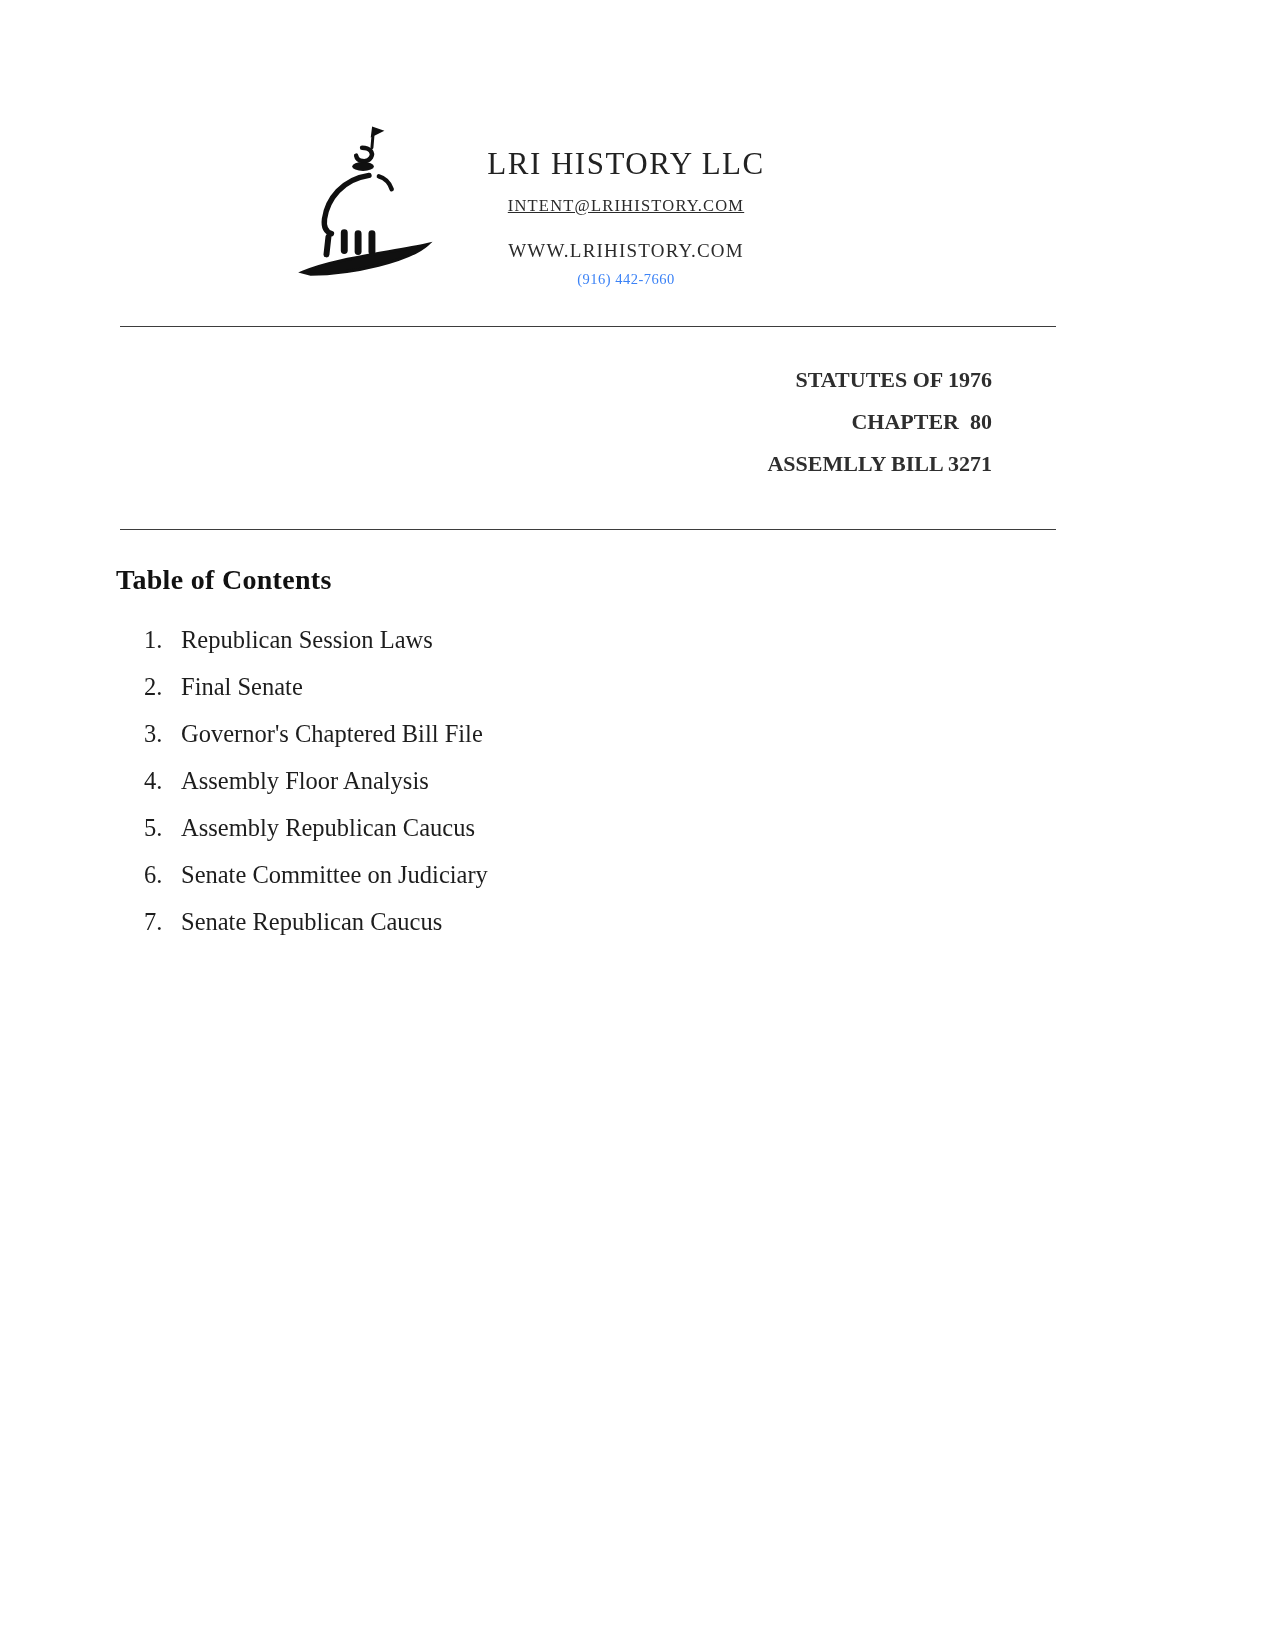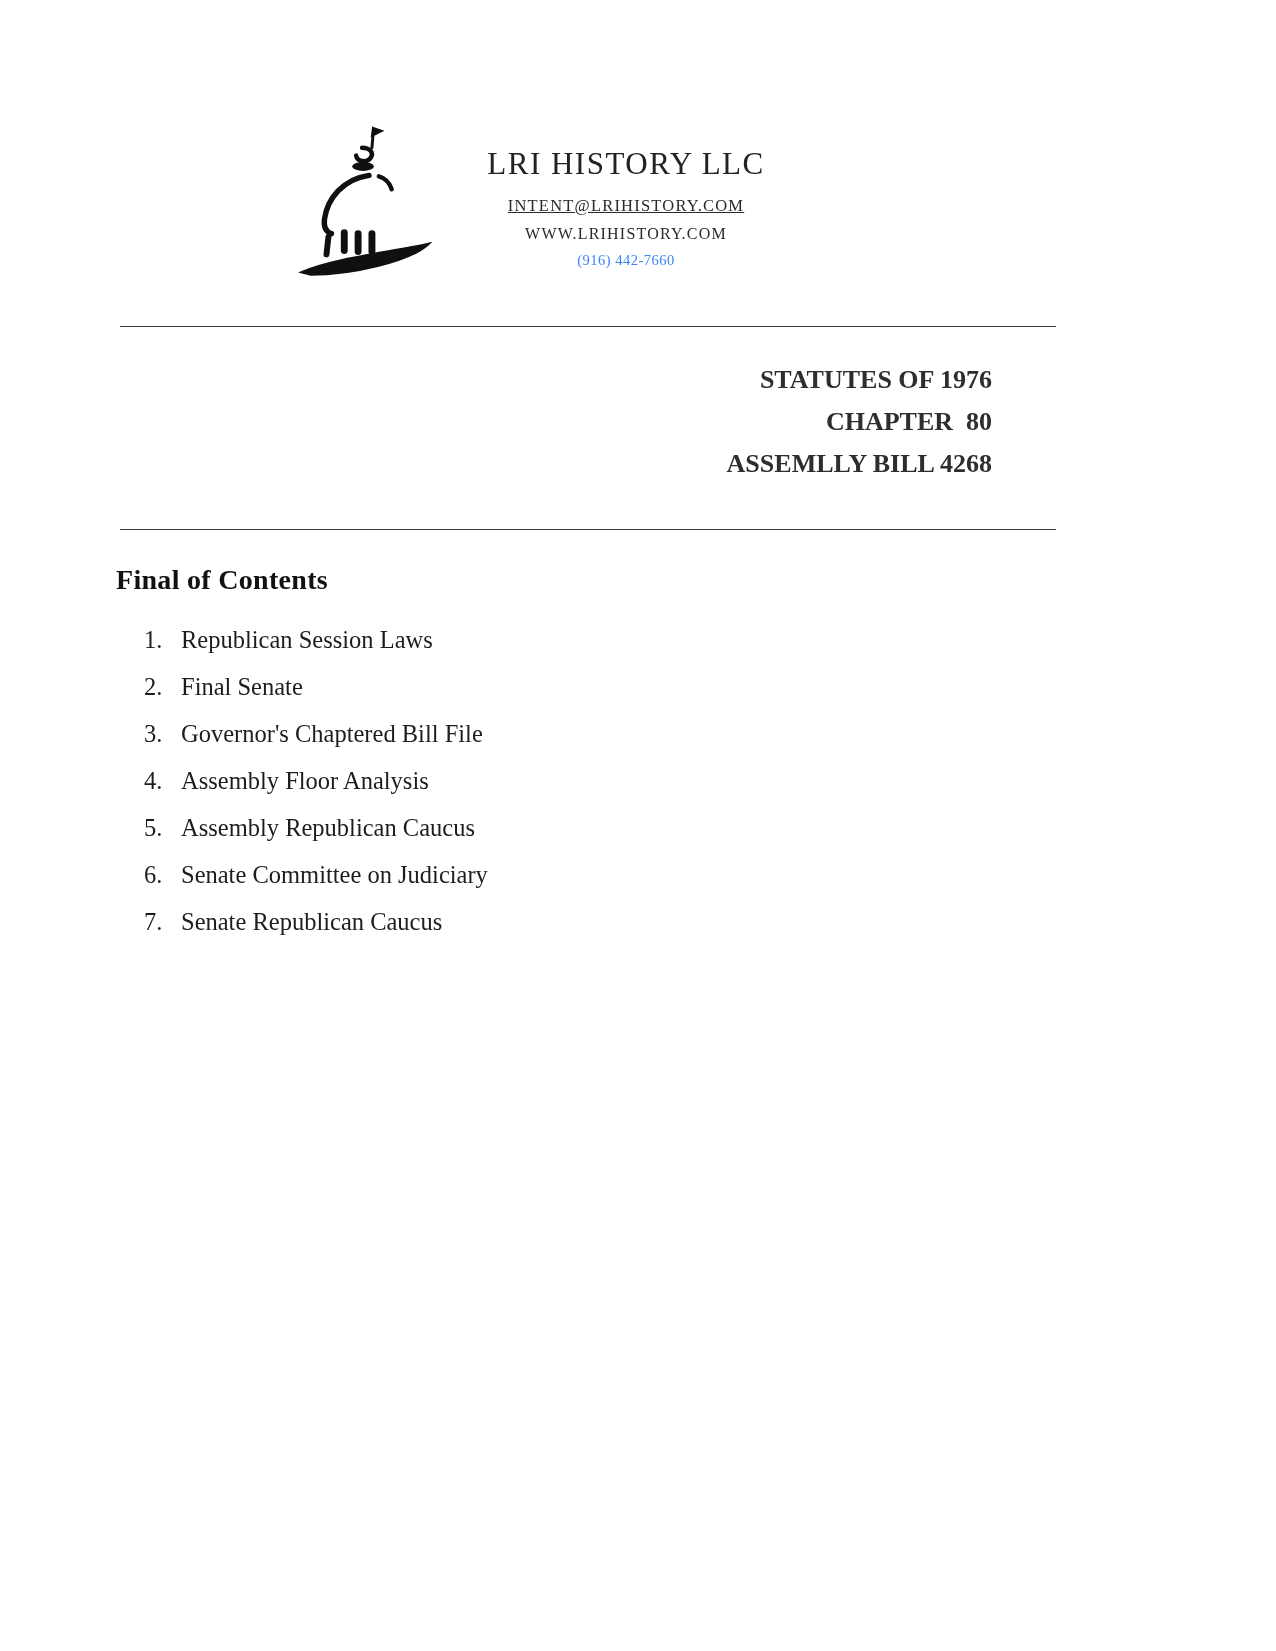--- a/index.html
+++ b/index.html
@@ -44,22 +44,22 @@
   }
   .company-email {
     margin-top: 14px;
     font-size: 16.5px;
     letter-spacing: 1.2px;
     color: #2a2a2a;
     white-space: pre;
     text-decoration: underline;
   }
   .company-site {
-    margin-top: 9px;
-    font-size: 16px;
+    margin-top: 24px;
+    font-size: 19px;
     letter-spacing: 1.2px;
     color: #2a2a2a;
     white-space: pre;
   }
   .company-phone {
     margin-top: 9px;
     font-size: 14.5px;
     letter-spacing: 0.5px;
     color: #3b82f6;
     white-space: pre;
@@ -75,21 +75,21 @@
   }
   .rule-1 { margin-top: 36px; }
   .rule-2 { margin-top: 44px; }
 
   
   .title-block {
     margin-top: 32px;
     margin-right: 284px;
     text-align: right;
     font-weight: bold;
-    font-size: 26px;
+    font-size: 22px;
     line-height: 42px;
     color: #2e2e2e;
   }
   .title-line { white-space: pre; }
 
   
   .toc {
     margin-left: 116px;
     margin-top: 34px;
   }
@@ -156,27 +156,27 @@
       <div class="company-site">WWW.LRIHISTORY.COM</div>
       <div class="company-phone">(916) 442-7660</div>
     </div>
   </div>
 
   <hr class="rule rule-1">
 
   <div class="title-block">
     <div class="title-line">STATUTES OF 1976</div>
     <div class="title-line">CHAPTER  80</div>
-    <div class="title-line">ASSEMLLY BILL 4268</div>
+    <div class="title-line">ASSEMLLY BILL 3271</div>
   </div>
 
   <hr class="rule rule-2">
 
   <div class="toc">
-    <div class="toc-heading">Final of Contents</div>
+    <div class="toc-heading">Table of Contents</div>
     <div class="toc-list">
         <div class="toc-item">
           <span class="toc-num">1.</span>
           <span class="toc-label">Republican Session Laws</span>
         </div>
         <div class="toc-item">
           <span class="toc-num">2.</span>
           <span class="toc-label">Final Senate</span>
         </div>
         <div class="toc-item">

